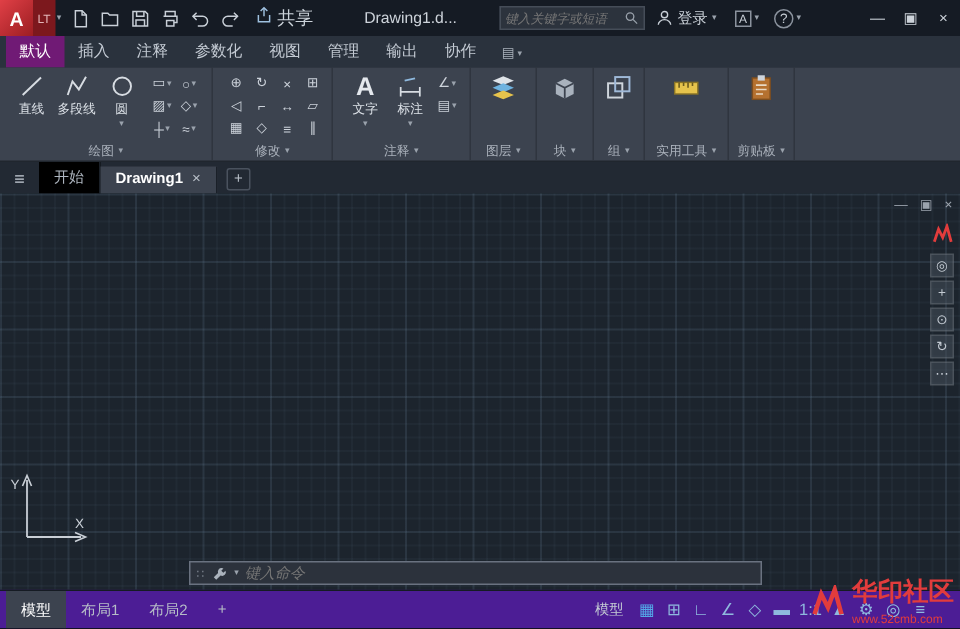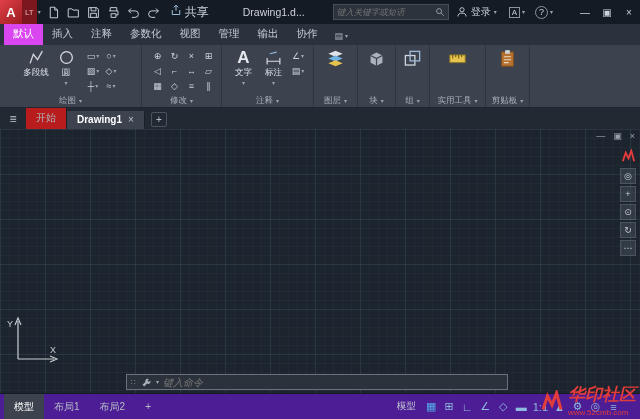--- a/index.html
+++ b/index.html
@@ -13,36 +13,36 @@
   .logo-a{width:22px;height:24px;background:linear-gradient(135deg,#e04046,#9c1d22);color:#fff;font-weight:bold;font-size:13px;display:flex;align-items:center;justify-content:center}
   .logo-lt{background:#7c181d;color:#e3b6b8;font-size:8px;height:24px;display:flex;align-items:center;padding:0 3px}
   .caret{font-size:6px;color:#9aa2ac;line-height:1}
   .logo-btn .caret{margin:0 3px 0 1px}
   .qat{display:flex;align-items:center}
   .qat-btn{width:20px;height:24px;display:flex;align-items:center;justify-content:center;cursor:pointer}
   .qat-btn svg{width:13px;height:13px;stroke:#c9d0d8;fill:none;stroke-width:1.2}
   .share{display:flex;align-items:flex-start;gap:3px;padding:0 6px;color:#ccd3da;font-size:12px;cursor:pointer}
   .share svg{width:12px;height:12px;stroke:#9fc1e0;fill:none;stroke-width:1.3}
   .doc-title{color:#cdd3da;font-size:10.5px;margin:0 28px;white-space:nowrap}
-  .searchbox{width:116px;height:16px;background:#2c333d;border:1px solid #454d58;display:flex;align-items:center;padding:0 3px}
+  .searchbox{width:97px;height:16px;background:#2c333d;border:1px solid #454d58;display:flex;align-items:center;padding:0 3px}
   .searchbox input{flex:1;min-width:0;background:transparent;border:none;outline:none;color:#a8afb9;font-size:8.5px;font-style:italic}
   .searchbox svg{width:10px;height:10px;stroke:#9aa2ac;fill:none;stroke-width:1.4;flex:0 0 auto}
   .account{display:flex;align-items:center;gap:3px;padding:0 7px;cursor:pointer}
   .account svg{width:12px;height:12px;stroke:#c9d0d8;fill:none;stroke-width:1.2}
   .account .name{font-size:10px;color:#ccd3da}
   .tb-ico{display:flex;align-items:center;gap:2px;padding:0 5px;color:#c9d0d8;font-size:10px;cursor:pointer}
   .tb-ico .boxa{border:1px solid #8b939e;font-size:8px;padding:0 2px;color:#c9d0d8}
   .tb-ico .qm{width:13px;height:13px;border:1px solid #8b939e;border-radius:50%;font-size:9px;display:flex;align-items:center;justify-content:center}
   .winbtns{margin-left:auto;display:flex}
   .winbtn{width:22px;height:24px;display:flex;align-items:center;justify-content:center;color:#ccd2d9;font-size:10px;cursor:pointer}
 
   
   .ribbon-tabs{flex:0 0 20px;background:#2a323d;display:flex;align-items:flex-end;padding-left:4px}
   .rtab{padding:3px 9px 4px;font-size:10.5px;color:#c3cad3;cursor:pointer;white-space:nowrap}
-  .rtab.active{background:#d946ef;color:#fff}
+  .rtab.active{background:#701a75;color:#fff}
   .rtab-toggle{display:flex;align-items:center;gap:2px;padding:0 8px 4px;color:#aab2bc;font-size:9px;cursor:pointer}
 
   
   .ribbon{flex:0 0 62px;background:#3c434f;display:flex;border-bottom:1px solid #20262e}
   .panel{display:flex;flex-direction:column;border-right:1px solid #2f353f;flex:0 0 auto}
   .panel-content{flex:1;display:flex;align-items:stretch;padding:1px 2px;justify-content:center}
   .panel-label{height:13px;display:flex;align-items:center;justify-content:center;gap:3px;font-size:8.5px;color:#aab1bb;cursor:pointer}
   .bigbtn{width:30px;display:flex;flex-direction:column;align-items:center;padding-top:3px;gap:1px;cursor:pointer}
   .bigbtn svg{width:17px;height:17px}
   .bigbtn .lbl{font-size:8.5px;color:#dde2e8;white-space:nowrap}
@@ -52,21 +52,21 @@
   .cols1{grid-template-columns:17px;grid-auto-rows:15px;margin-left:1px}
   .mini{display:flex;align-items:center;justify-content:center;gap:1px;font-size:9px;color:#ccd2da;cursor:pointer}
   .glyph-a{font-size:17px;font-weight:bold;color:#e4e8ed;line-height:17px}
   .cpanel .panel-content{align-items:flex-start}
   .cbig{display:flex;flex-direction:column;align-items:center;padding-top:3px;cursor:pointer;width:100%}
   .cbig svg{width:19px;height:19px}
 
   
   .file-tabs{flex:0 0 20px;background:#222933;display:flex;align-items:flex-end}
   .hamburger{width:26px;height:20px;display:flex;align-items:center;justify-content:center;color:#c3cad3;font-size:12px;cursor:pointer}
-  .ftab{padding:3px 10px 4px;font-size:10px;color:#aeb6c0;background:#b91c1c;border-right:1px solid #1a2028;display:flex;gap:6px;align-items:center;cursor:pointer}
+  .ftab{padding:3px 10px 4px;font-size:10px;color:#aeb6c0;background:#000000;border-right:1px solid #1a2028;display:flex;gap:6px;align-items:center;cursor:pointer}
   .ftab.active{background:#3c434f;color:#fff;font-weight:bold}
   .ftab .close{font-size:10px;color:#b9c0c9;font-weight:normal}
   .addtab{width:16px;height:15px;border:1px solid #4a525e;margin:0 0 2px 6px;display:flex;align-items:center;justify-content:center;border-radius:2px;color:#b9c0c9;font-size:10px;cursor:pointer}
 
   
   .canvas{flex:1;position:relative;background:
     linear-gradient(to right, rgba(125,155,185,.10) 1px, transparent 1px),
     linear-gradient(to bottom, rgba(125,155,185,.10) 1px, transparent 1px),
     linear-gradient(to right, rgba(125,155,185,.05) 1px, transparent 1px),
     linear-gradient(to bottom, rgba(125,155,185,.05) 1px, transparent 1px),
@@ -89,21 +89,21 @@
   .ltab.active{background:#3c434f;color:#fff}
   .status-icons{display:flex;align-items:center;gap:1px;padding-right:14px}
   .sicon{min-width:17px;height:18px;display:flex;align-items:center;justify-content:center;color:#8fb9de;font-size:11px;padding:0 2px;cursor:pointer}
   .sicon.bright{color:#54a8e8}
   .sicon.textbtn{font-size:9.5px;color:#c3cad3;padding:0 6px}
 
   
   .wm-bottom{position:absolute;right:4px;bottom:2px;z-index:20;display:flex;align-items:center;gap:4px;pointer-events:none}
   .wm-bottom svg{width:24px;height:24px}
   .wm-texts{display:flex;flex-direction:column;line-height:1}
-  .wm-name{font-size:17px;font-weight:bold;font-style:italic;color:#e23c3c}
+  .wm-name{font-size:17px;font-weight:bold;color:#e23c3c}
   .wm-url{font-size:8px;color:#e23c3c;margin-top:6px}
   .wm-vert-logo svg{width:15px;height:15px}
 </style>
 </head>
 <body>
 
 <div class="app">
 
   <div class="titlebar">
     <div class="logo-btn">
@@ -207,20 +207,26 @@
     <div class="rtab-toggle">
       <span>▤</span>
       <span class="caret">▾</span>
     </div>
   </div>
 
   <div class="ribbon">
 
     <div class="panel" style="width:142px">
       <div class="panel-content">
+        <div class="bigbtn">
+          <svg viewBox="0 0 16 16">
+              <line x1="2" y1="13.5" x2="13.5" y2="2.5" stroke="#d7dce2" stroke-width="1.2"></line>
+            </svg>
+          <span class="lbl">直线</span>
+        </div>
         <div class="bigbtn">
           <svg viewBox="0 0 16 16">
               <path d="M2 13.5 5 5l4 5 4.5-8" fill="none" stroke="#d7dce2" stroke-width="1.2"></path>
             </svg>
           <span class="lbl">多段线</span>
         </div>
         <div class="bigbtn">
           <svg viewBox="0 0 16 16">
               <circle cx="8" cy="8" r="5.5" fill="none" stroke="#d7dce2" stroke-width="1.2"></circle>
             </svg>

